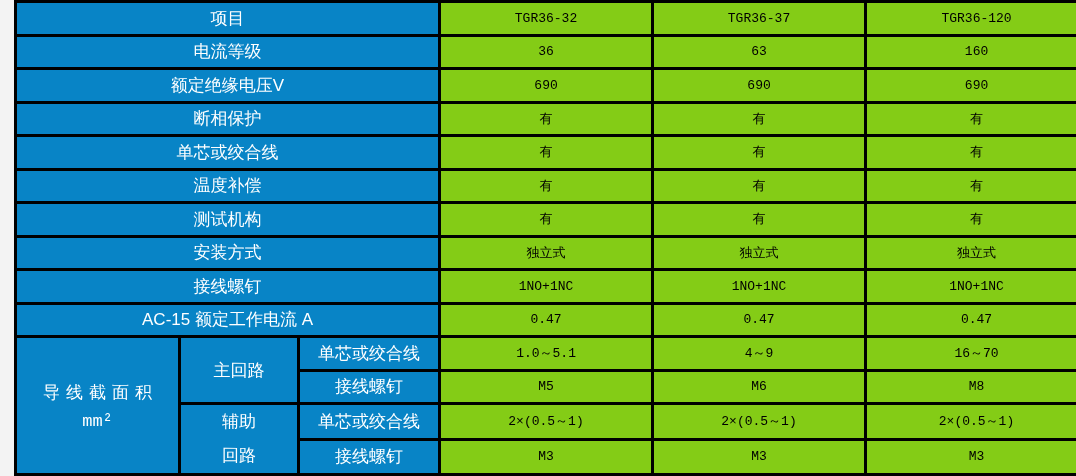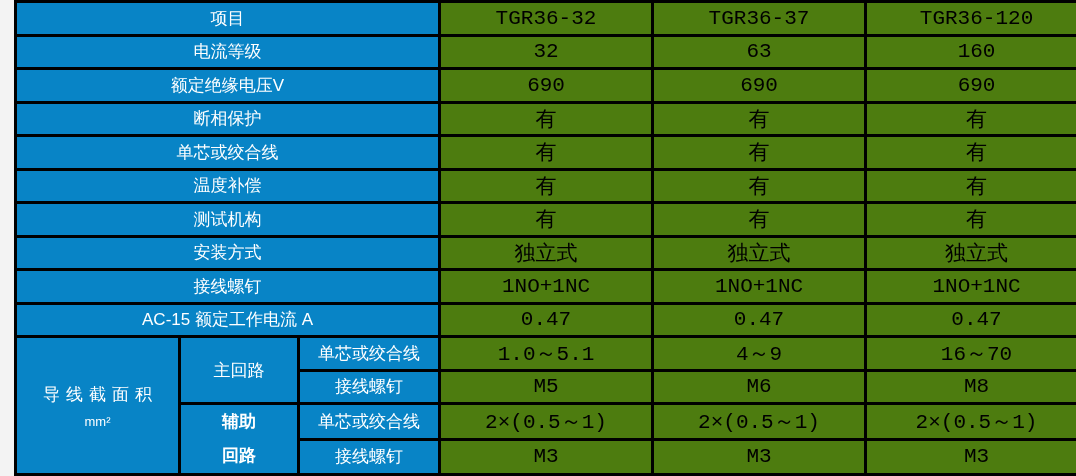--- a/index.html
+++ b/index.html
@@ -30,40 +30,39 @@
     text-align:center;
     vertical-align:middle;
     overflow:hidden;
   }
   td.blue{
     background:var(--blue);
     color:var(--text-on-blue);
     font-size:17px;
   }
   td.val{
-    background:#4d7c0f;
+    background:#84cc16;
     color:var(--text-on-white);
     font-family:"Liberation Mono","DejaVu Sans Mono",monospace;
-    font-size:21px;
+    font-size:13px;
   }
   td.group-cell .group-label{
     letter-spacing:6px;
     text-indent:6px;
     display:block;
   }
   td.group-cell .group-unit{
     display:block;
-    font-family:Liberation Sans, sans-serif;
-    font-size:13px;
+    font-family:Liberation Mono, monospace;
+    font-size:17px;
     margin-top:8px;
   }
   td.aux-cell{
     white-space:pre-line;
     line-height:34px;
-    font-weight:bold;
   }
 </style>
 </head>
 <body>
 
 <div class="table-wrap">
 <table>
   <colgroup>
     <col style="width:164px">
         <col style="width:119px">
@@ -75,21 +74,21 @@
   <tbody>
     <tr>
       <td colspan="3" class="blue">项目</td>
       <td class="val">TGR36-32</td>
       <td class="val">TGR36-37</td>
       <td class="val">TGR36-120</td>
     </tr>
 
     <tr>
       <td colspan="3" class="blue">电流等级</td>
-      <td class="val">32</td>
+      <td class="val">36</td>
       <td class="val">63</td>
       <td class="val">160</td>
     </tr>
 
     <tr>
       <td colspan="3" class="blue">额定绝缘电压V</td>
       <td class="val">690</td>
       <td class="val">690</td>
       <td class="val">690</td>
     </tr>

